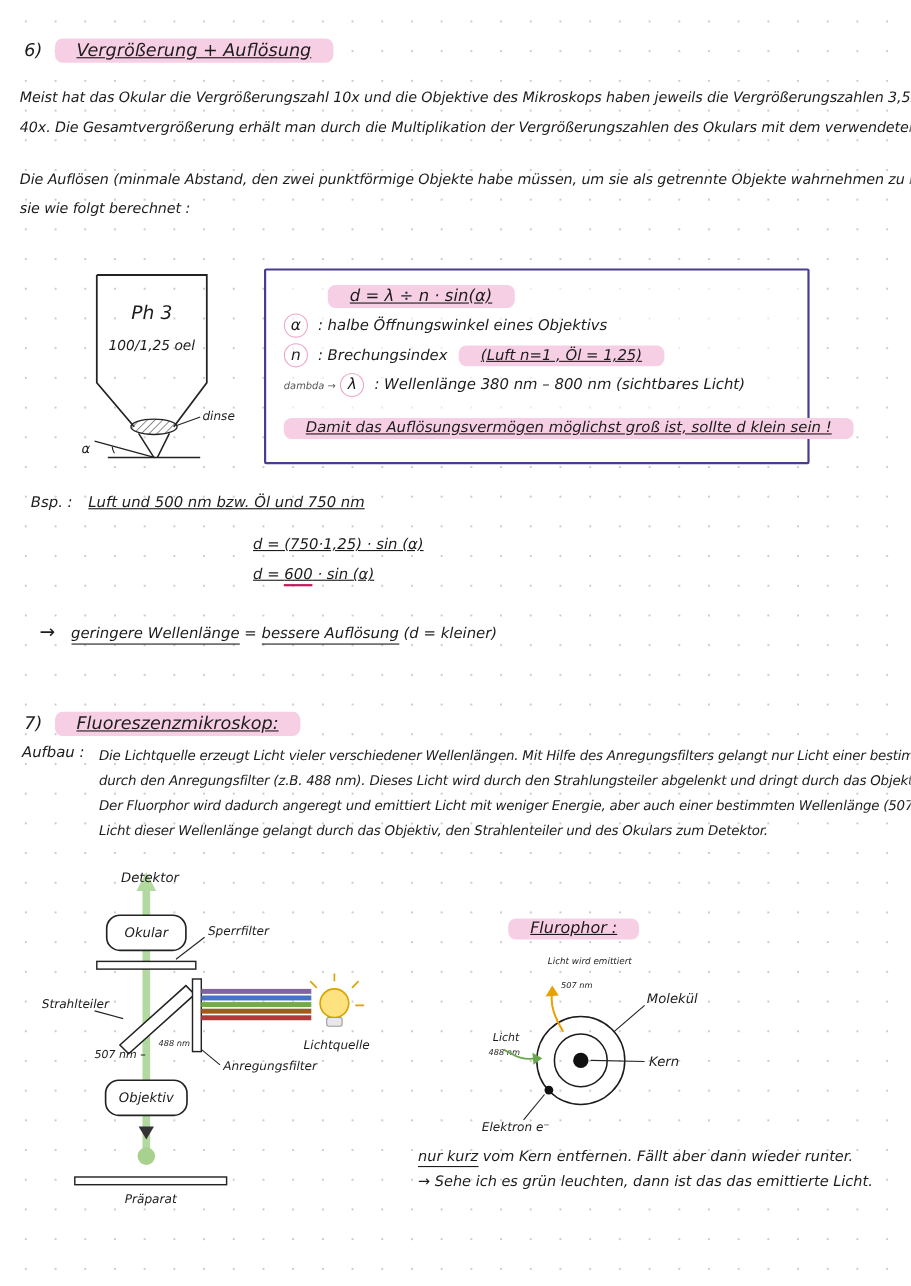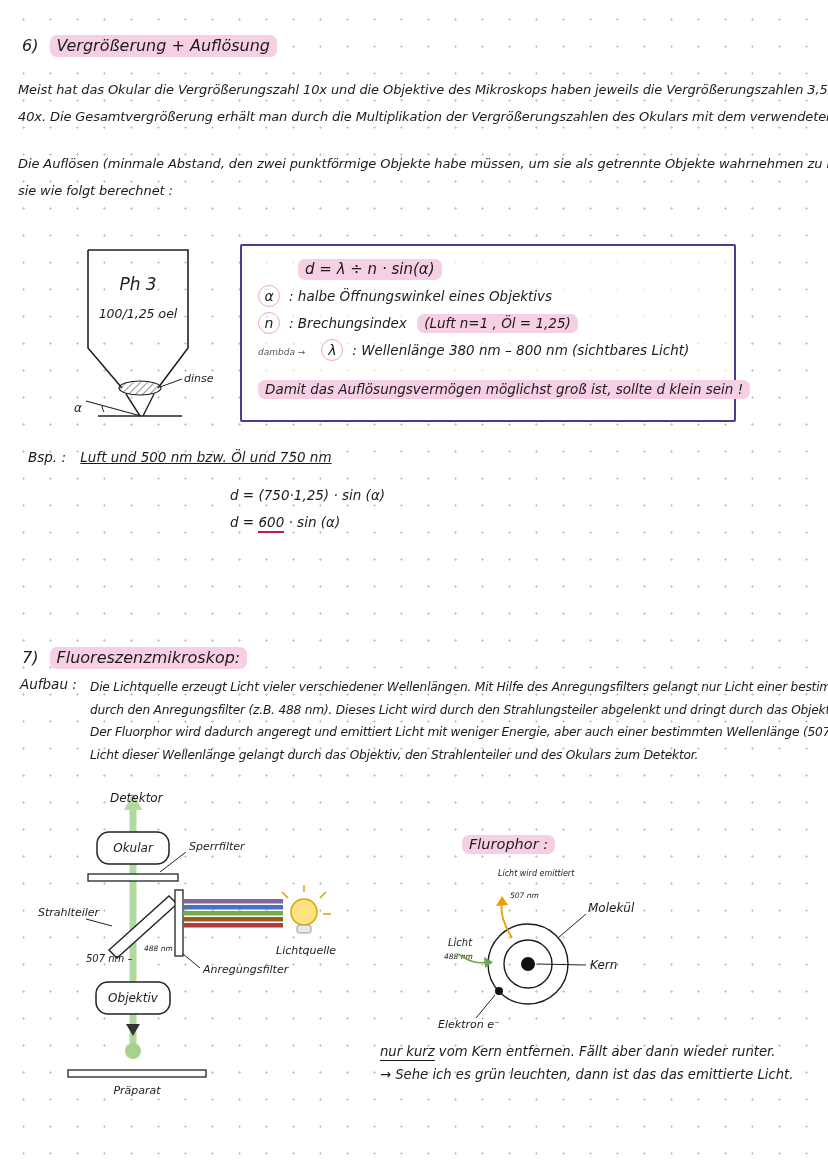--- a/index.html
+++ b/index.html
@@ -2,32 +2,32 @@
 <html><head>
 <meta charset="utf-8">
 <style>
   html,body{margin:0;padding:0;background:#fff;}
   .page{position:relative;width:828px;height:1169px;background:#fff;overflow:hidden;
         font-family:"DejaVu Sans",sans-serif;font-style:italic;color:#1c1c1c;
         background-image:radial-gradient(#cccccc 1.1px,transparent 1.3px);
         background-size:27px 27px;background-position:10px 6px;}
   .abs{position:absolute;}
   .h{font-size:16px;}
-  .hl{background:#f6cfe4;border-radius:7px;padding:1px 7px 2px;box-decoration-break:clone;}
+  .hl{background:#f6cfe4;border-radius:7px;padding:1px 20px 2px;box-decoration-break:clone;text-decoration:underline;}
   .body-text{font-size:13px;line-height:27px;white-space:nowrap;letter-spacing:-0.1px;}
   .small-text{font-size:12.2px;line-height:22.5px;white-space:nowrap;letter-spacing:-0.2px;}
   .calc{font-size:13.5px;line-height:27px;white-space:nowrap;}
   .u{border-bottom:1.6px solid #1c1c1c;padding-bottom:1px;}
   .u-red{border-bottom:2px solid #c2185b;padding-bottom:1px;}
   .fbox{border:2px solid #4a3d8f;border-radius:2px;box-sizing:border-box;
         padding:10px 16px;font-size:13.5px;background:rgba(255,255,255,0.6);}
   .frow{height:27px;line-height:27px;white-space:nowrap;}
   .circ{display:inline-block;min-width:20px;height:20px;line-height:20px;text-align:center;
         border:1.6px solid #eda7cc;border-radius:50%;margin-right:9px;font-size:14px;}
-  .tiny{font-size:9px;color:#555;margin-right:16px;}
+  .tiny{font-size:9px;color:#555;margin-right:4px;}
   svg text{font-family:"DejaVu Sans",sans-serif;font-style:italic;fill:#1c1c1c;}
 </style>
 </head>
 <body>
 
 <div class="page">
 
   <div class="abs h" style="left:22px;top:36px;">
     <span>6)</span>
     <span class="hl" style="margin-left:6px;">Vergrößerung + Auflösung</span>
@@ -80,25 +80,32 @@
       <span class="hl">Damit das Auflösungsvermögen möglichst groß ist, sollte d klein sein !</span>
     </div>
   </div>
 
   <div class="abs calc" style="left:28px;top:444px;">
     <span>Bsp. :</span>
     <span style="margin-left:10px;text-decoration:underline;">Luft und 500 nm bzw. Öl und 750 nm</span>
   </div>
 
 
-  <div class="abs calc" style="left:230px;top:482px;">
+  <div class="abs calc" style="left:230px;top:482px;text-decoration:underline;">
     <div>d = (750·1,25) · sin (α)</div>
     <div><span>d = </span><span class="u-red">600</span><span> · sin (α)</span></div>
   </div>
 
+  <div class="abs calc" style="left:36px;top:562px;">
+    <span style="font-size:17px;margin-right:10px;">→</span>
+    <span class="u">geringere Wellenlänge</span>
+    <span> = </span>
+    <span class="u">bessere Auflösung</span>
+    <span>  (d = kleiner)</span>
+  </div>
 
   <div class="abs h" style="left:22px;top:628px;margin-top:20px;">
     <span>7)</span>
     <span class="hl" style="margin-left:6px;">Fluoreszenzmikroskop:</span>
   </div>
 
   <div class="abs" style="left:20px;top:676px;font-size:13.5px;">Aufbau :</div>
   <div class="abs small-text" style="left:90px;top:676px;width:726px;">
     <div>Die Lichtquelle erzeugt Licht vieler verschiedener Wellenlängen. Mit Hilfe des Anregungsfilters gelangt nur Licht einer bestimmten Wellenlänge</div>
     <div>durch den Anregungsfilter (z.B. 488 nm). Dieses Licht wird durch den Strahlungsteiler abgelenkt und dringt durch das Objektiv auf das Präparat.</div>

